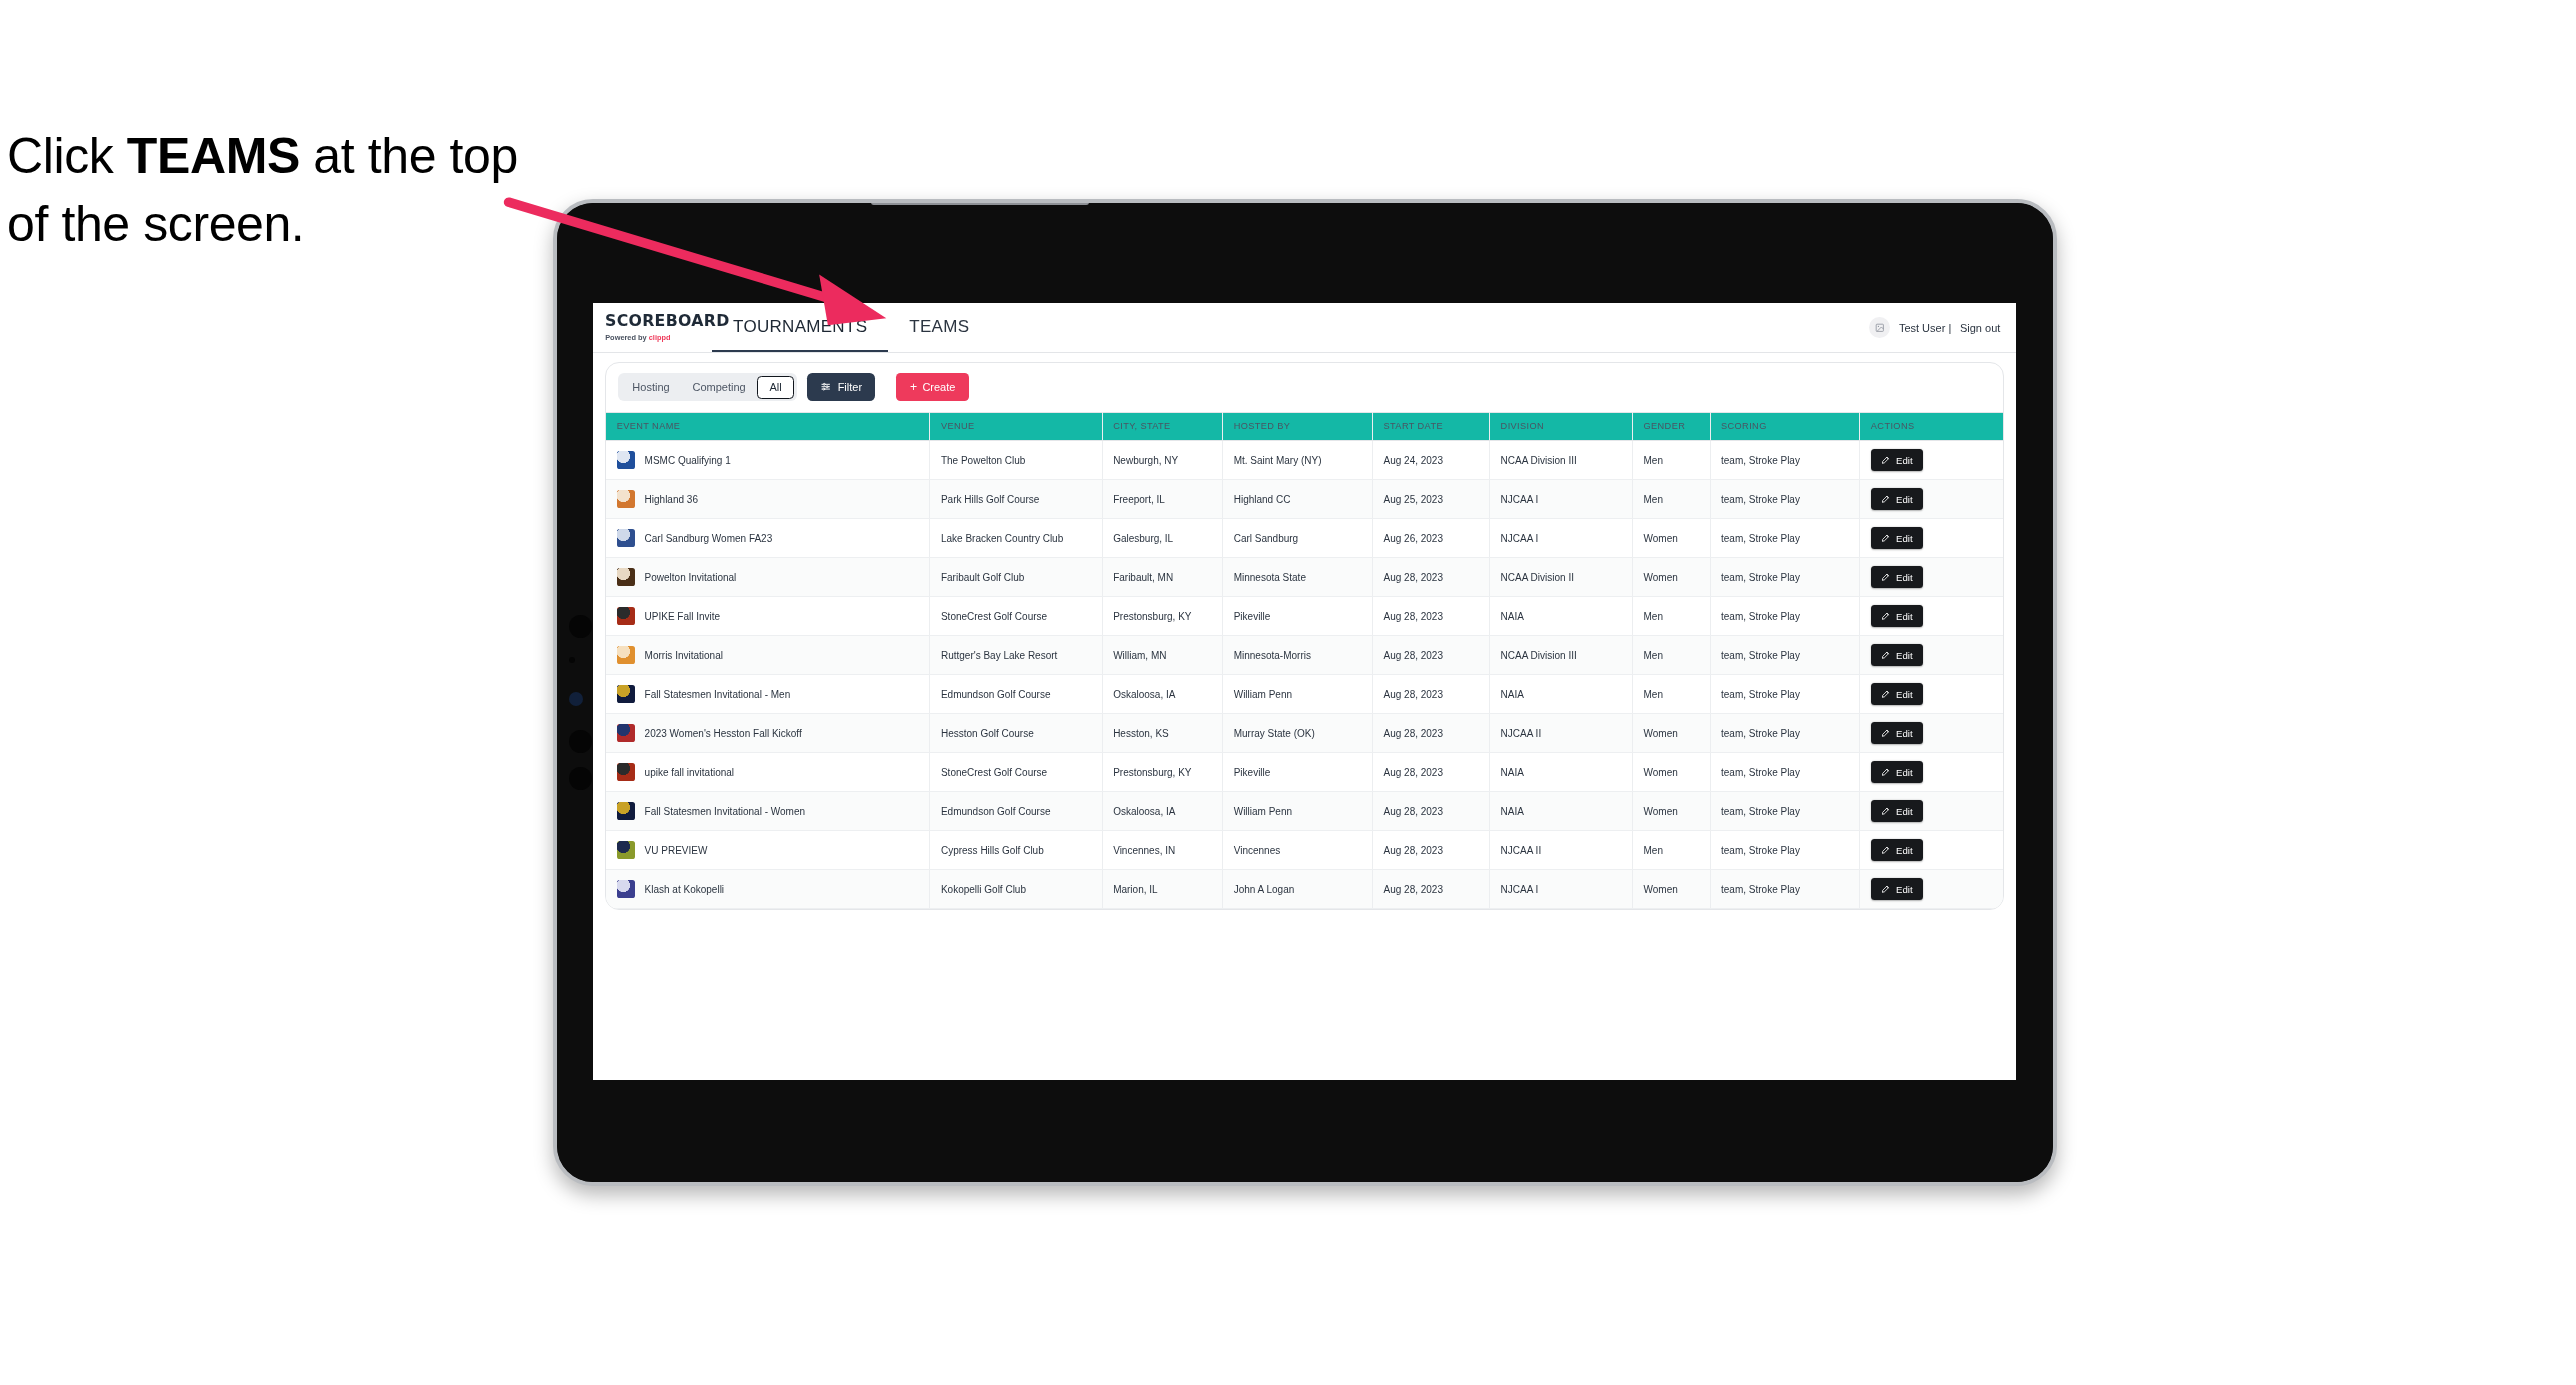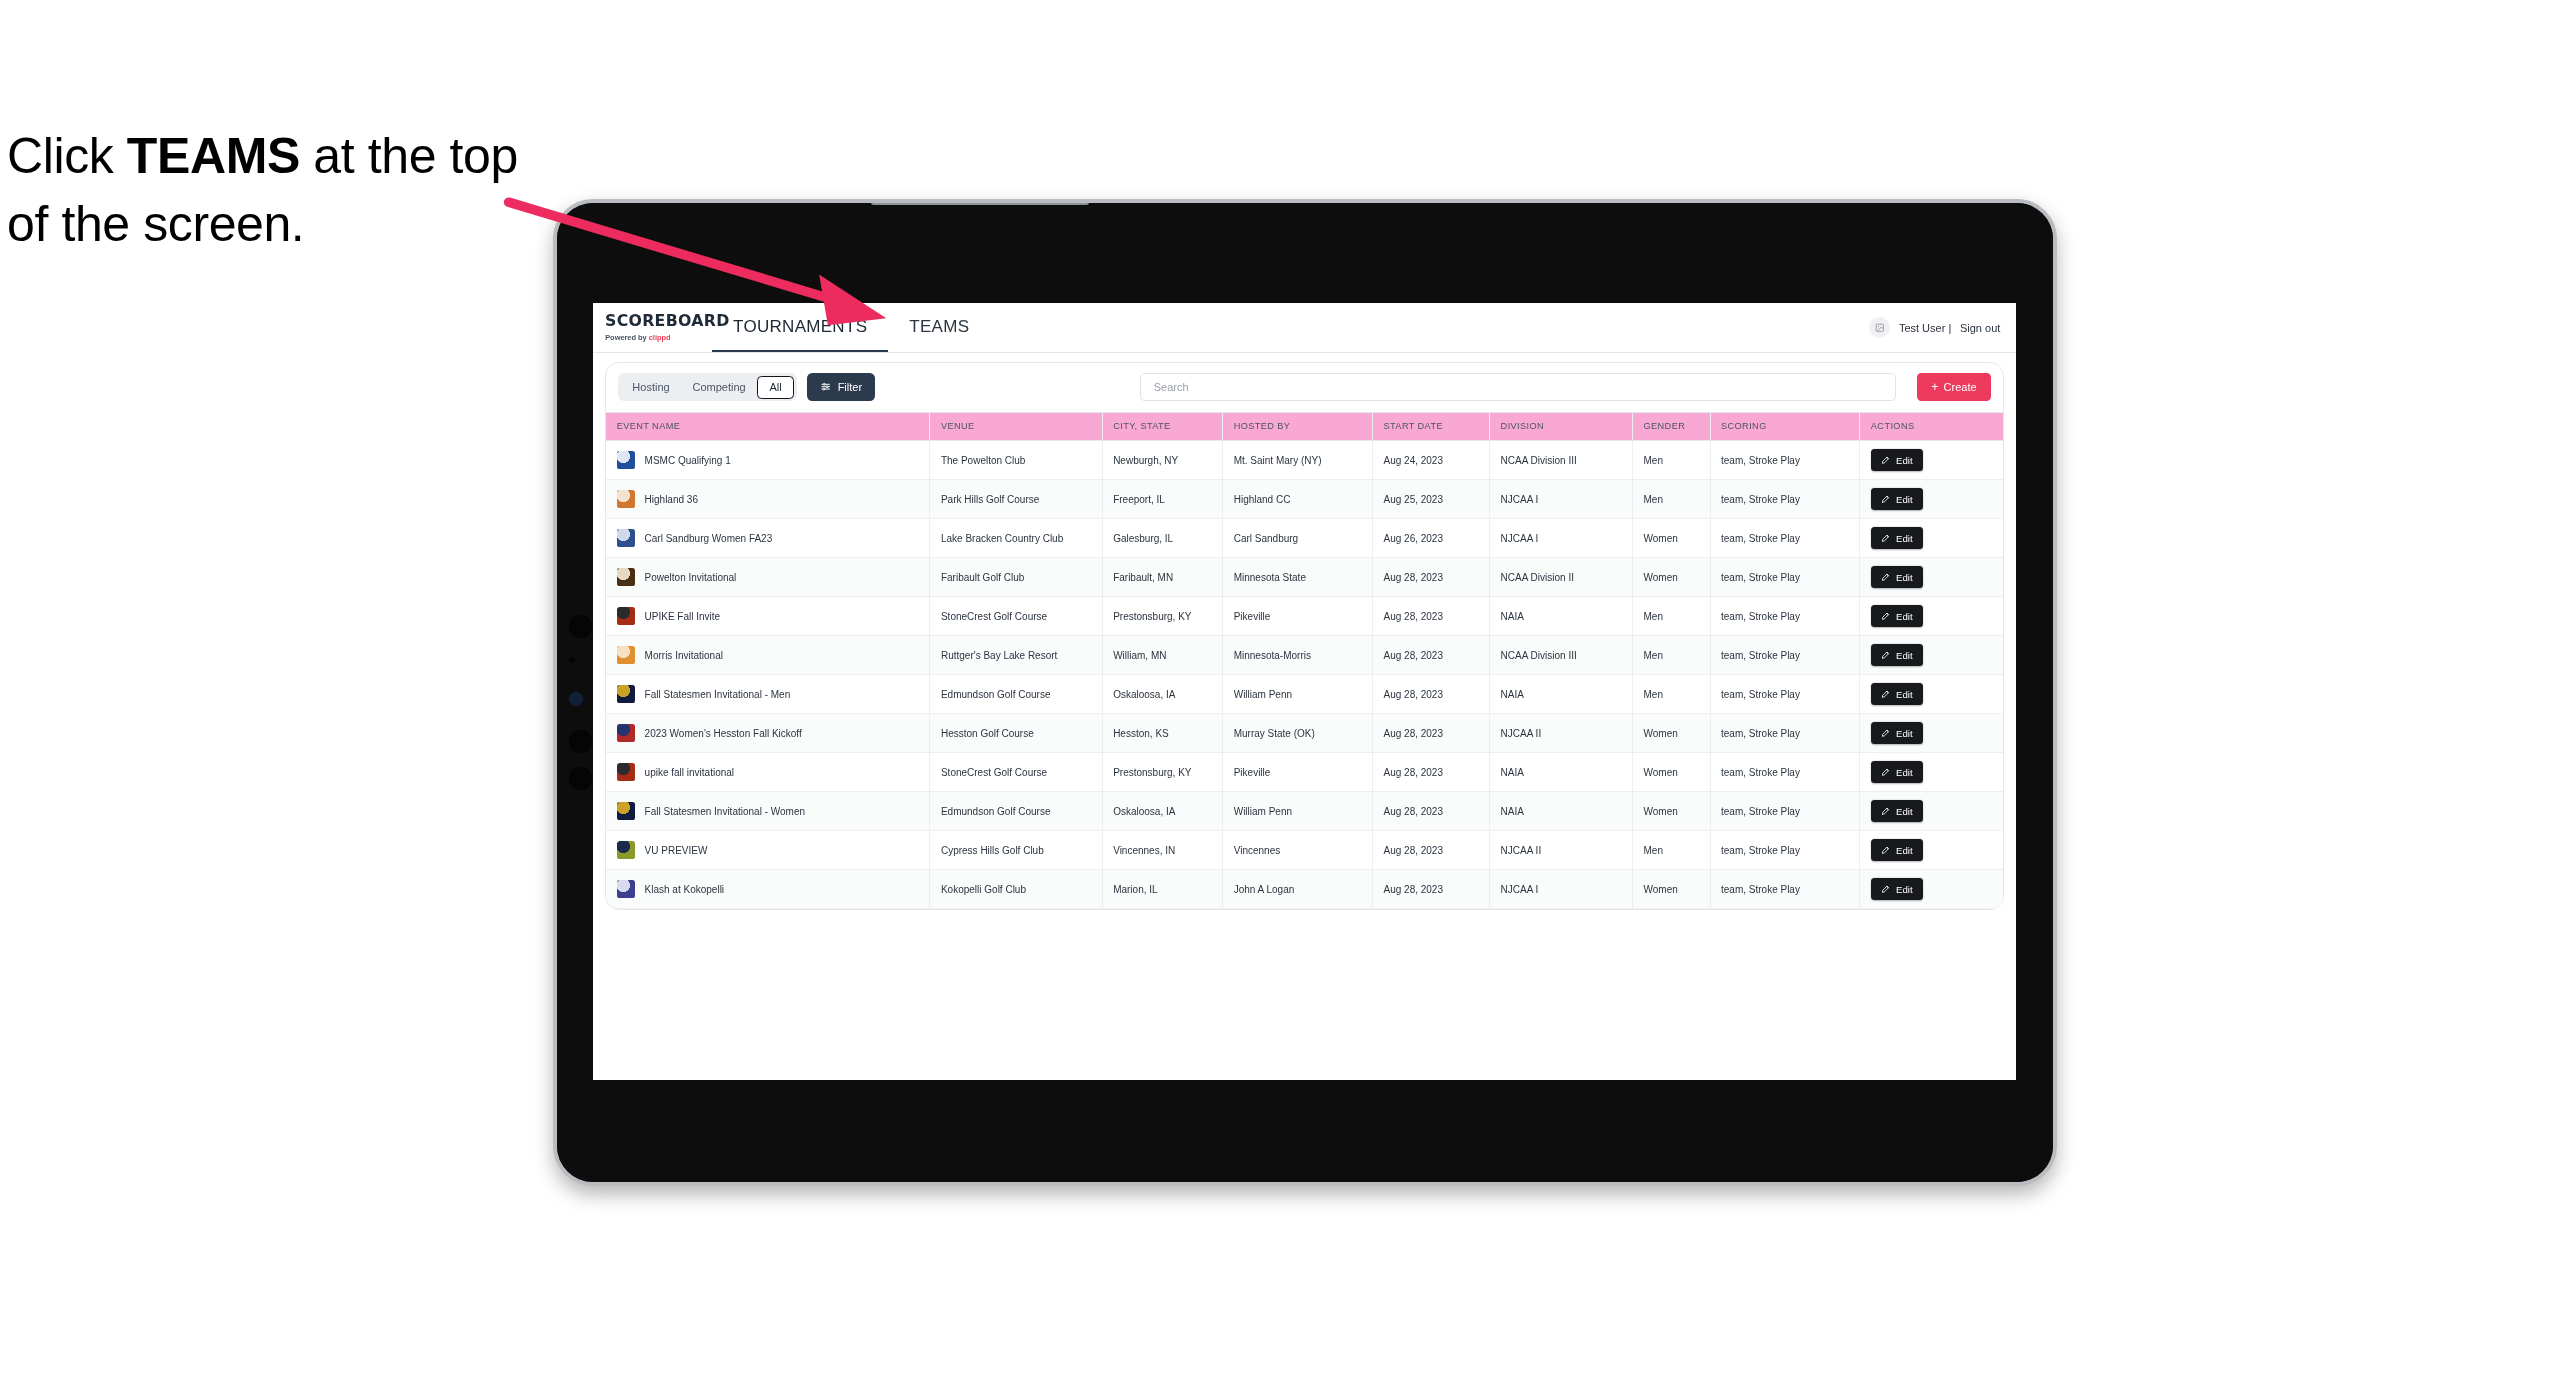--- a/index.html
+++ b/index.html
@@ -268,21 +268,21 @@
   }
   .create-btn .plus { font-size: 12.2px; line-height: 1; }
 
   
   table.tbl {
     width: 100%;
     border-collapse: collapse;
     table-layout: fixed;
   }
   table.tbl thead th {
-    background: #f9a8d4;
+    background: #14b8a6;
     border-top: 0.9px solid #e4e6e9;
     border-bottom: 0.9px solid #e4e6e9;
     border-right: 0.9px solid #eceef0;
     font-size: 9.2px;
     font-weight: normal;
     letter-spacing: 0.4px;
     color: #4b5462;
     text-align: left;
     padding: 8.7px 10.5px;
     box-sizing: border-box;
@@ -399,23 +399,20 @@
             <line x1="4" y1="7" x2="20" y2="7"></line>
             <line x1="4" y1="12" x2="20" y2="12"></line>
             <line x1="4" y1="17" x2="20" y2="17"></line>
             <circle cx="9" cy="7" r="2" fill="#2c3a4e"></circle>
             <circle cx="15" cy="12" r="2" fill="#2c3a4e"></circle>
             <circle cx="8" cy="17" r="2" fill="#2c3a4e"></circle>
           </svg>
           <span>Filter</span>
         </div>
 
-        <div class="search-box">
-          <input type="text" placeholder="Search" style="">
-        </div>
 
         <div class="create-btn">
           <span class="plus">+</span>
           <span>Create</span>
         </div>
       </div>
 
       <table class="tbl">
         <colgroup>
           <col style="width:188px">

